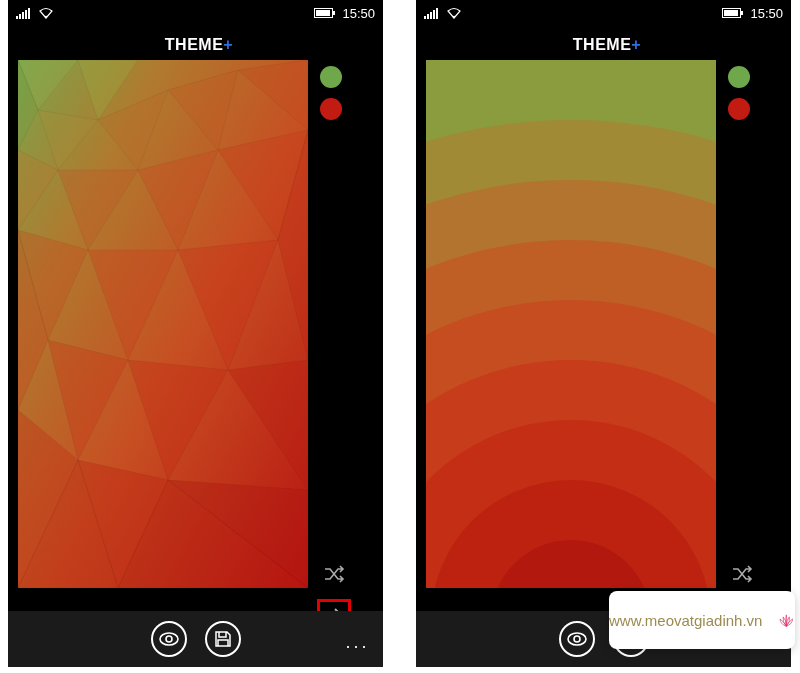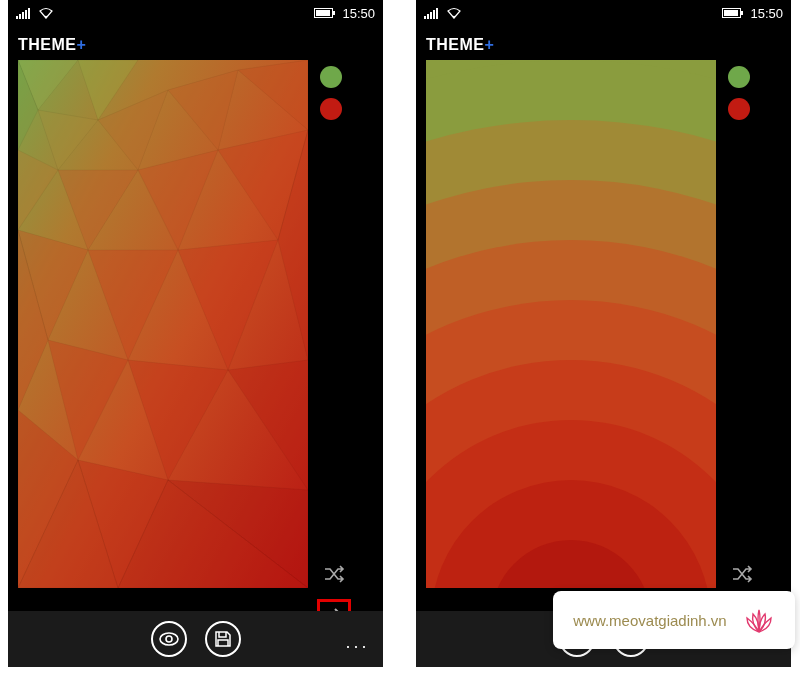--- a/index.html
+++ b/index.html
@@ -17,20 +17,21 @@
     padding: 0 0 0 8px;
   }
   .phone {
     width: 375px;
     height: 667px;
     background: #000;
     position: relative;
     display: flex;
     flex-direction: column;
     color: #fff;
+    text-align: center;
   }
   .statusbar {
     height: 26px;
     display: flex;
     align-items: center;
     justify-content: space-between;
     padding: 0 8px;
     font-size: 13px;
   }
   .status-left { display: flex; gap: 6px; align-items: center; }
@@ -115,21 +116,21 @@
     bottom: 10px;
     color: #fff;
     font-size: 18px;
     letter-spacing: 2px;
   }
 
   .watermark {
     position: absolute;
     right: 5px;
     bottom: 24px;
-    width: 242px;
+    width: 186px;
     height: 58px;
     background: #fff;
     border-radius: 8px;
     box-shadow: 0 2px 10px rgba(0,0,0,0.2);
     display: flex;
     align-items: center;
     justify-content: center;
     gap: 16px;
   }
   .watermark .txt {

